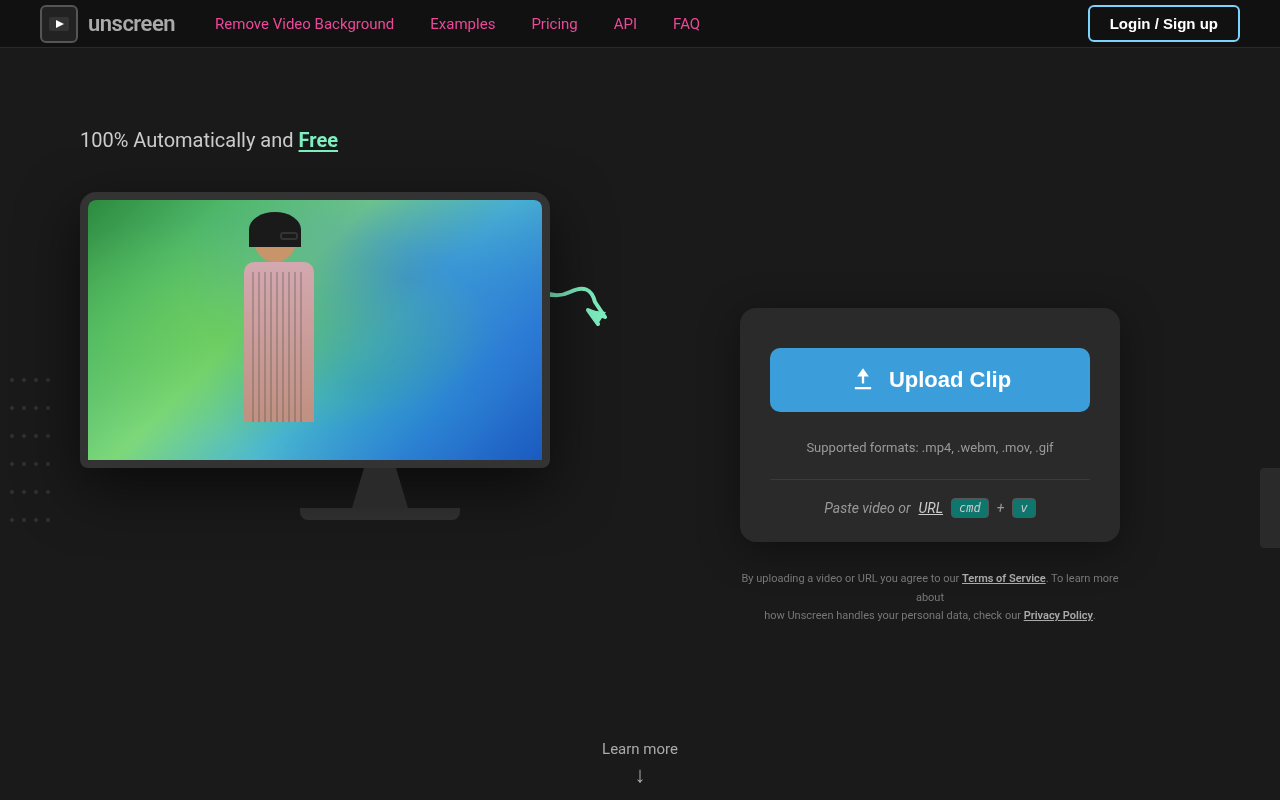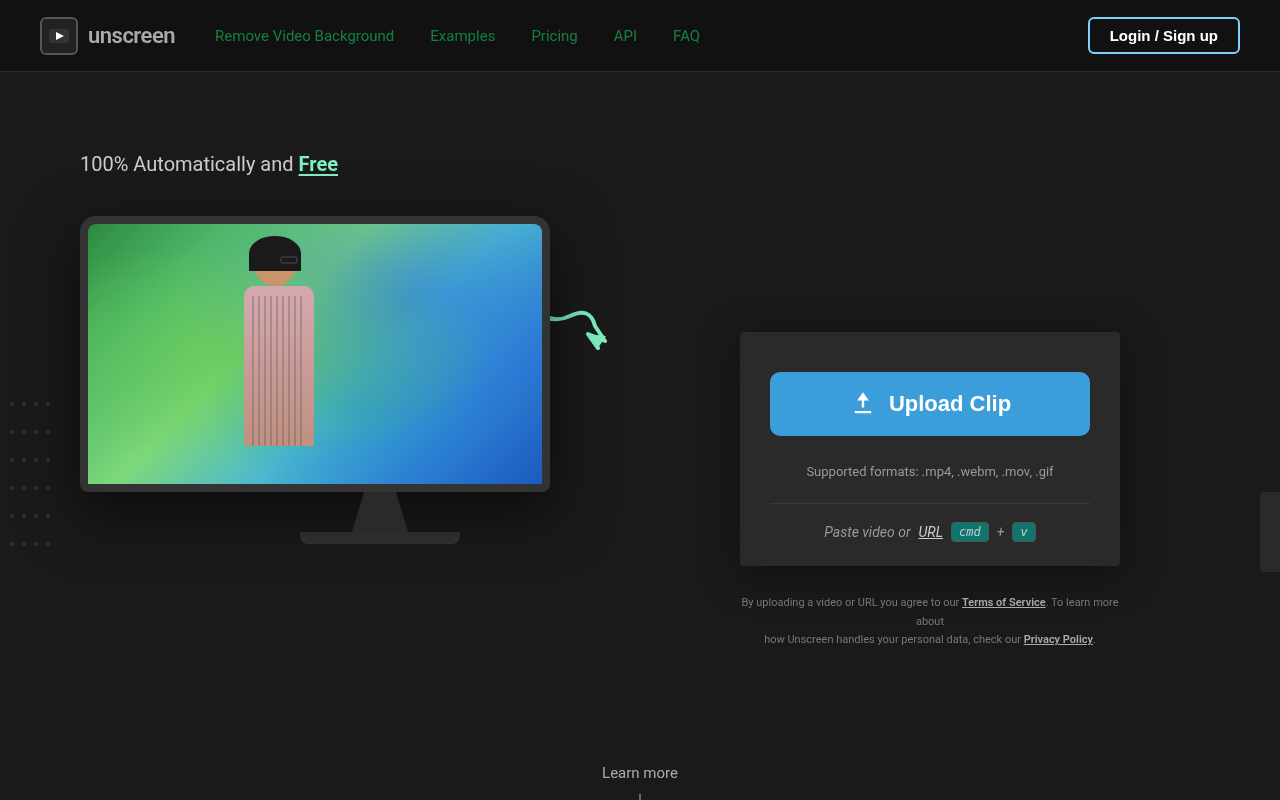--- a/index.html
+++ b/index.html
@@ -12,21 +12,21 @@
       overflow-x: hidden;
     }
 
     
     nav {
       display: flex;
       align-items: center;
       justify-content: space-between;
       background-color: #111111;
       padding: 0 40px;
-      height: 72px;
+      height: 48px;
       border-bottom: 1px solid #2a2a2a;
     }
     .nav-left {
       display: flex;
       align-items: center;
       gap: 40px;
     }
     .logo {
       display: flex;
       align-items: center;
@@ -57,21 +57,21 @@
     .logo-text span {
       color: #aaaaaa;
     }
     .nav-links {
       display: flex;
       align-items: center;
       gap: 36px;
       list-style: none;
     }
     .nav-links a {
-      color: #15803d;
+      color: #ec4899;
       text-decoration: none;
       font-size: 15px;
       font-weight: 400;
     }
     .login-btn {
       background: transparent;
       border: 2px solid #7dd3fc;
       color: #ffffff;
       padding: 8px 20px;
       border-radius: 6px;
@@ -252,21 +252,21 @@
 
     
     .hero-right {
       flex: 0 0 380px;
       margin-left: 60px;
       margin-top: 180px;
     }
 
     .upload-card {
       background: #2a2a2a;
-      border-radius: 4px;
+      border-radius: 16px;
       padding: 40px 30px 24px;
       box-shadow: 0 8px 40px rgba(0,0,0,0.4);
     }
     .upload-btn {
       display: flex;
       align-items: center;
       justify-content: center;
       gap: 12px;
       background: #3b9eda;
       color: white;

